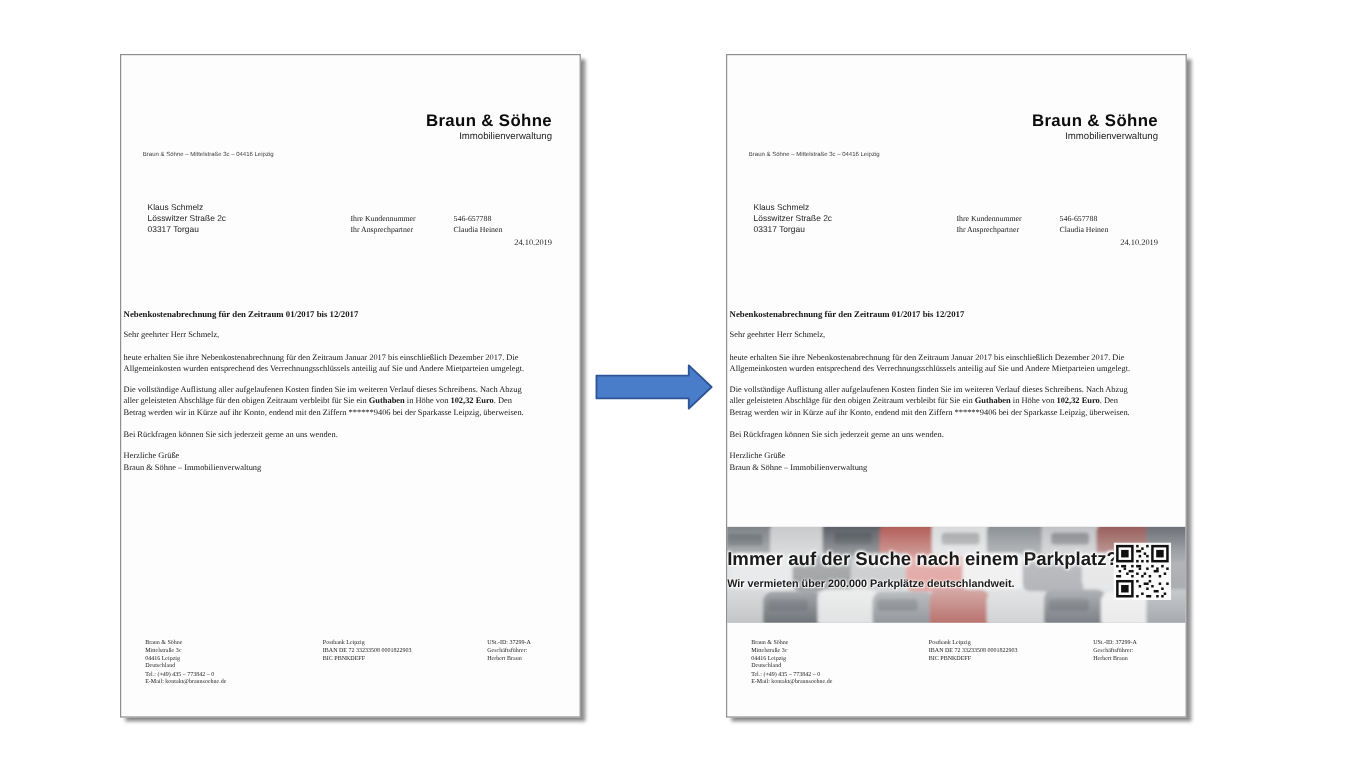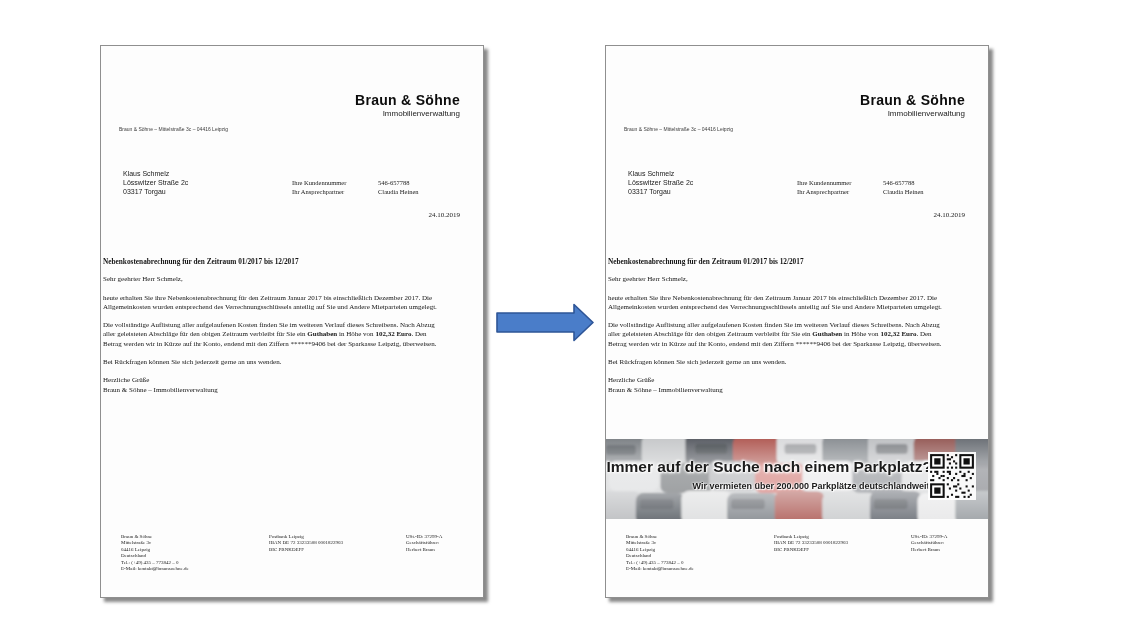--- a/index.html
+++ b/index.html
@@ -19,41 +19,41 @@
   .logo-name { font-family:"Liberation Sans", sans-serif; font-weight:bold; font-size:14px; letter-spacing:.3px; color:#0c0c0c; }
   .logo-sub  { font-family:Liberation Sans, sans-serif; font-size:8px; color:#1c1c1c; margin-top:1px; }
 
   .sender-line { position:absolute; top:80px; left:18px; font-family:"Liberation Sans", sans-serif; font-size:5px; color:#3c3c3c; }
 
   .recipient { position:absolute; top:123px; left:22px; font-family:"Liberation Sans", sans-serif; font-size:7px; line-height:9.2px; color:#1a1a1a; }
 
   .info-block { position:absolute; top:132px; left:191px; display:flex; font-size:6.5px; line-height:9px; color:#1a1a1a; }
   .info-labels { width:86px; }
 
-  .date { position:absolute; top:165px; right:23px; font-size:7px; color:#1a1a1a; }
+  .date { position:absolute; top:152px; right:23px; font-size:7px; color:#1a1a1a; }
 
   .letter-body { position:absolute; top:211px; left:2px; width:336px; font-size:7px; line-height:9.3px; color:#141414; }
   .letter-body p { margin:0 0 9px; }
   .subject { font-weight:bold; font-size:7.3px; }
   .closing-block span { display:block; }
 
   .footer { position:absolute; top:488px; left:0; right:0; height:50px; font-size:5px; line-height:6.4px; color:#222; }
   .fcol { position:absolute; top:0; }
   .fcol-1 { left:20px; }
   .fcol-2 { left:168px; }
   .fcol-3 { left:305px; }
 
   
   .banner { position:absolute; left:0; top:393px; width:100%; height:80px; overflow:hidden; background:#c3c5c7; }
   .banner-bg { position:absolute; left:0; top:0; width:100%; height:100%; }
   .banner::after {
     content:""; position:absolute; inset:0; z-index:1;
     background:linear-gradient(180deg, rgba(255,255,255,.12) 0%, rgba(255,255,255,.55) 38%, rgba(255,255,255,.5) 66%, rgba(255,255,255,.2) 100%);
   }
-  .banner-text { position:absolute; left:0; top:0; width:326px; text-align:right; z-index:2; font-family:"Liberation Sans", sans-serif; }
+  .banner-text { position:absolute; left:0; top:0; width:326px; text-align:left; z-index:2; font-family:"Liberation Sans", sans-serif; }
   .banner-headline {
     margin-top:19px; font-weight:bold; font-size:15.5px; color:#1b1b1b;
     text-shadow:0 0 3px #fff, 0 0 4px #fff, 1px 1px 2px #fff, -1px -1px 2px #fff;
   }
   .banner-subline {
     margin-top:5px; font-weight:bold; font-size:9px; color:#1b1b1b;
     text-shadow:0 0 2px #fff, 0 0 3px #fff, 1px 1px 1px #fff;
   }
   .qr { position:absolute; right:12px; top:13px; width:48px; height:48px; z-index:2; }
 

